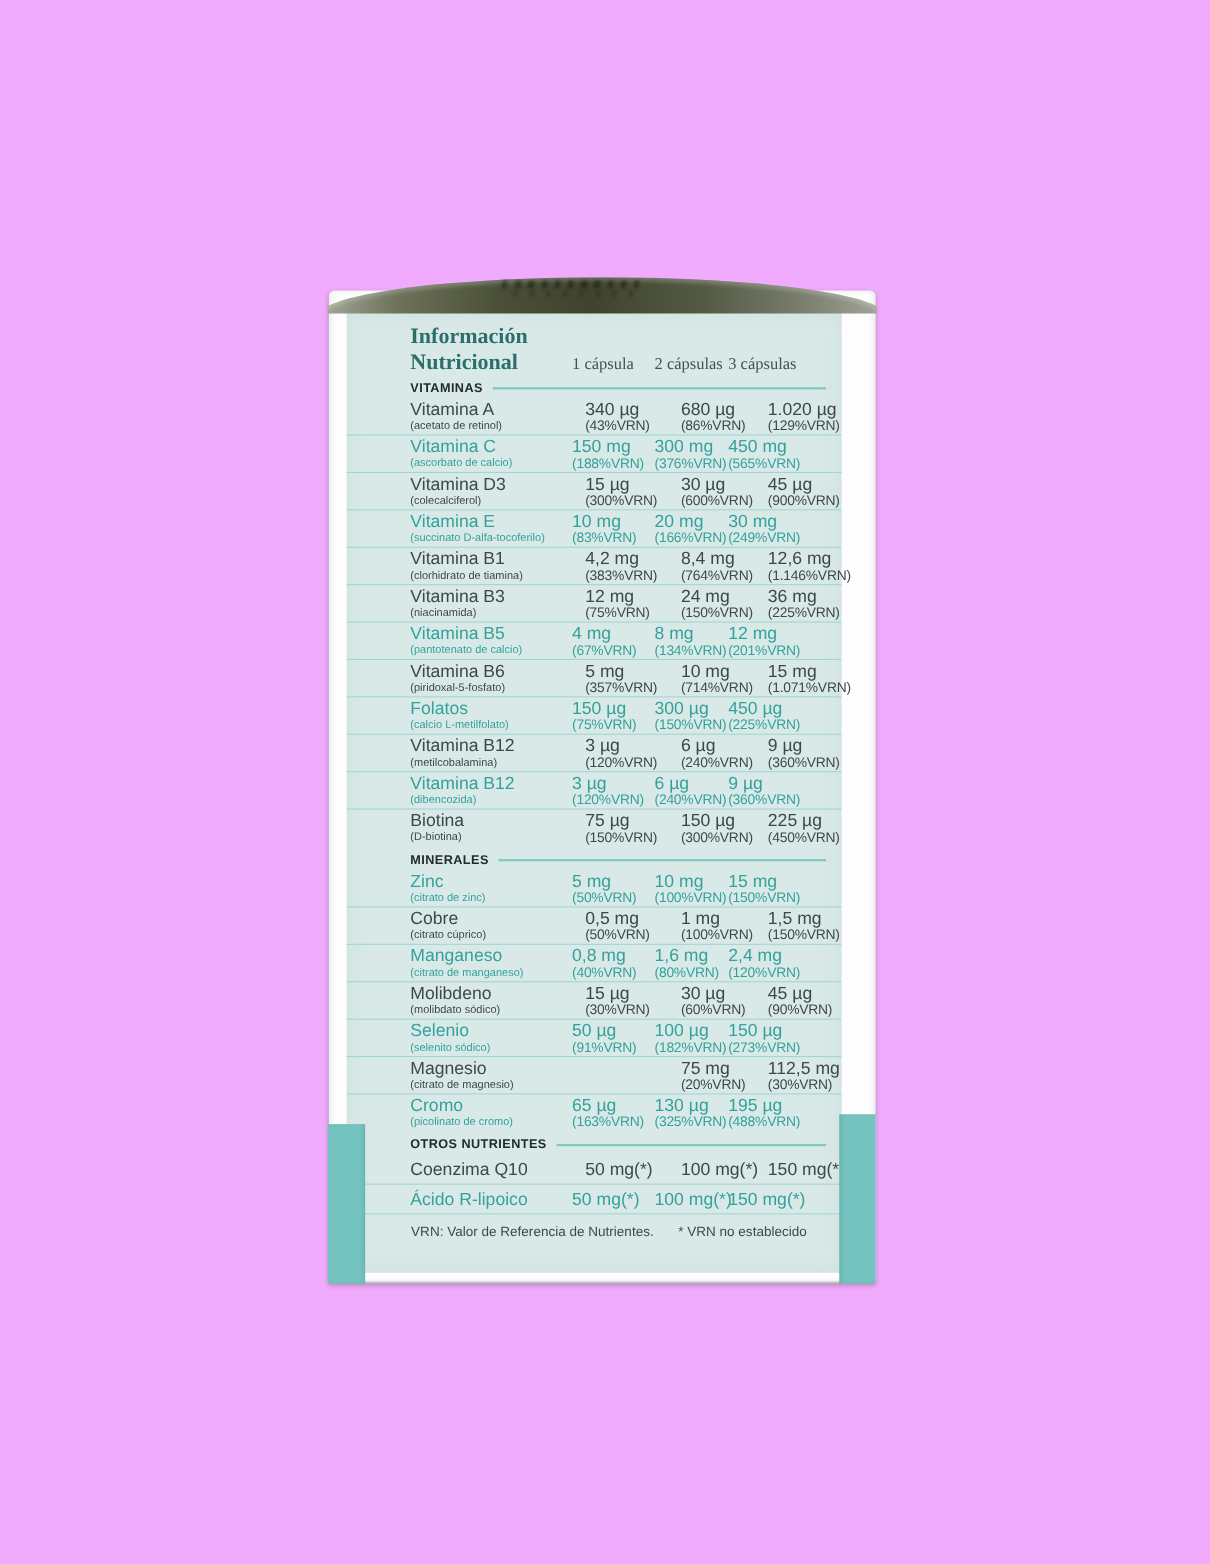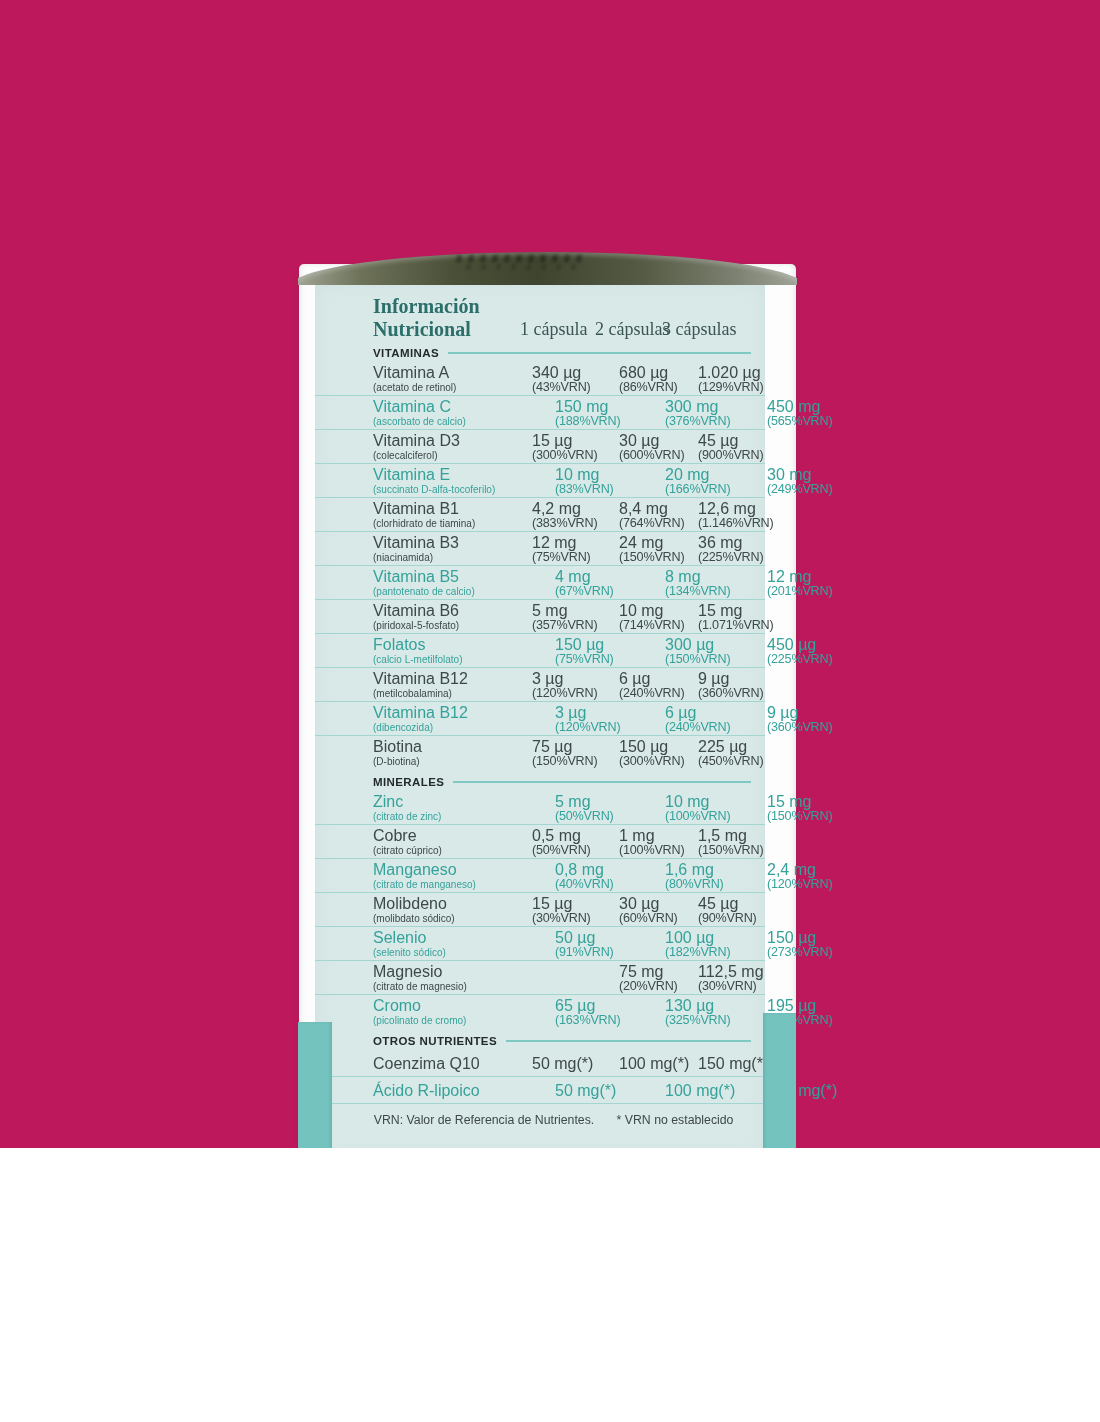--- a/index.html
+++ b/index.html
@@ -1,16 +1,16 @@
 <!DOCTYPE html>
 <html style="--panel_bg: #d9e9e8; --teal_text: #34a29a; --dark_text: #3e4849; --accent_line: #76c5bf; --row_line: #a3d6d1; --title: #2b6e6a; --side_strip: #74c3bf;"><head>
 <meta charset="utf-8">
 <style>
   html,body{margin:0;padding:0;background:#ffffff;}
-  .scene{position:relative;width:1100px;height:1148px;background:#be185d;overflow:hidden;
+  .scene{position:relative;width:1100px;height:1422px;background:#f0abfc;overflow:hidden;
          font-family:"Liberation Sans", sans-serif;}
   .box{position:absolute;left:299px;top:252px;width:497px;height:915px;}
   .face{position:absolute;left:0;top:12px;width:497px;height:903px;background:#fcfdfc;
         border-radius:5px 5px 3px 3px;border-bottom:2px solid #c2c5bd;box-sizing:border-box;
         box-shadow:0 2px 4px rgba(60,65,60,.28), inset -3px 0 4px rgba(120,130,125,.12), inset 3px 0 4px rgba(120,130,125,.10);}
   
   .flap-clip{position:absolute;left:-1px;top:0;width:499px;height:33px;overflow:hidden;}
   .flap{position:absolute;left:-10px;top:0;width:519px;height:72px;border-radius:50%;
         background:linear-gradient(90deg,#a8ac9e 0%,#6d7259 14%,#4a4f38 32%,#3f442e 48%,#555a44 68%,#7b8070 86%,#a6aa9e 100%);
         box-shadow:inset 0 3px 4px rgba(255,255,255,.25), inset 0 -4px 6px rgba(0,0,0,.35);}
@@ -24,32 +24,32 @@
          box-shadow:inset 0 0 18px rgba(170,200,197,.25);}
   
   .strip{position:absolute;background:var(--side_strip,#74c3bf);}
   .strip.left{left:-1px;top:770px;width:34px;height:145px;box-shadow:inset -2px 0 3px rgba(0,0,0,.08);}
   .strip.right{right:0;top:761px;width:33px;height:154px;box-shadow:inset 2px 0 3px rgba(0,0,0,.08);}
   
   .hdr{display:grid;grid-template-columns:147px 75px 67px 1fr;align-items:end;
        padding:12px 10px 0 58px;height:46px;box-sizing:content-box;}
   .title{font-family:"Liberation Serif", serif;font-weight:bold;font-size:20px;line-height:23px;
          color:var(--title,#2b6e6a);}
-  .colhead{font-family:"Liberation Serif", serif;font-size:18px;color:#3b5553;white-space:nowrap;
+  .colhead{font-family:"Liberation Serif", serif;font-size:15px;color:#3b5553;white-space:nowrap;
            padding-bottom:1px;}
   
   .sec{display:flex;align-items:center;height:18px;margin-top:3px;padding:0 14px 0 58px;}
   .sec b{font-size:11.5px;font-weight:bold;letter-spacing:.4px;color:#222b29;white-space:nowrap;}
   .sec .ln{flex:1;height:2px;background:var(--accent_line,#76c5bf);margin-left:9px;opacity:.9;}
   
   .row{display:grid;grid-template-columns:147px 75px 67px 1fr;height:34px;box-sizing:border-box;
        padding:3px 10px 0 58px;border-bottom:1px solid var(--row_line,#a3d6d1);}
   .row.nosep{border-bottom:none;}
   .row.dark{color:var(--dark_text,#3e4849);gap:12px;}
-  .row.teal{color:var(--teal_text,#34a29a);gap:35px;}
+  .row.teal{color:var(--teal_text,#34a29a);}
   .row .nm{font-size:16px;line-height:16px;white-space:nowrap;}
   .row .sub{font-size:10px;line-height:13px;white-space:nowrap;}
   .row .amt{font-size:16px;line-height:16px;white-space:nowrap;}
   .row .pct{font-size:12.6px;line-height:13px;white-space:nowrap;letter-spacing:-0.2px;}
   .row.single{height:27px;padding-top:6px;}
   
   .foot{display:grid;grid-template-columns:222px 1fr;padding:9px 10px 0 58px;
         font-size:12.3px;color:var(--dark_text,#3e4849);}
   .foot span{white-space:nowrap;text-align:center;}
 </style>

